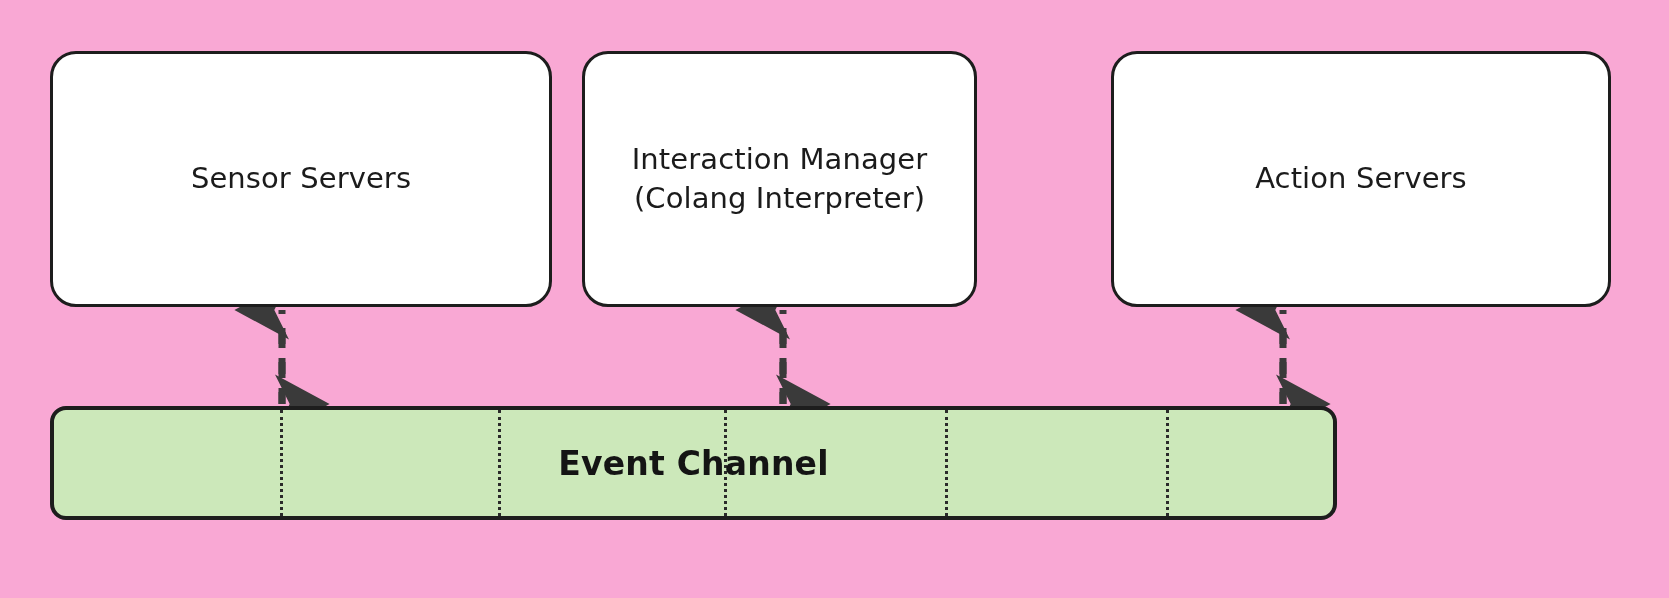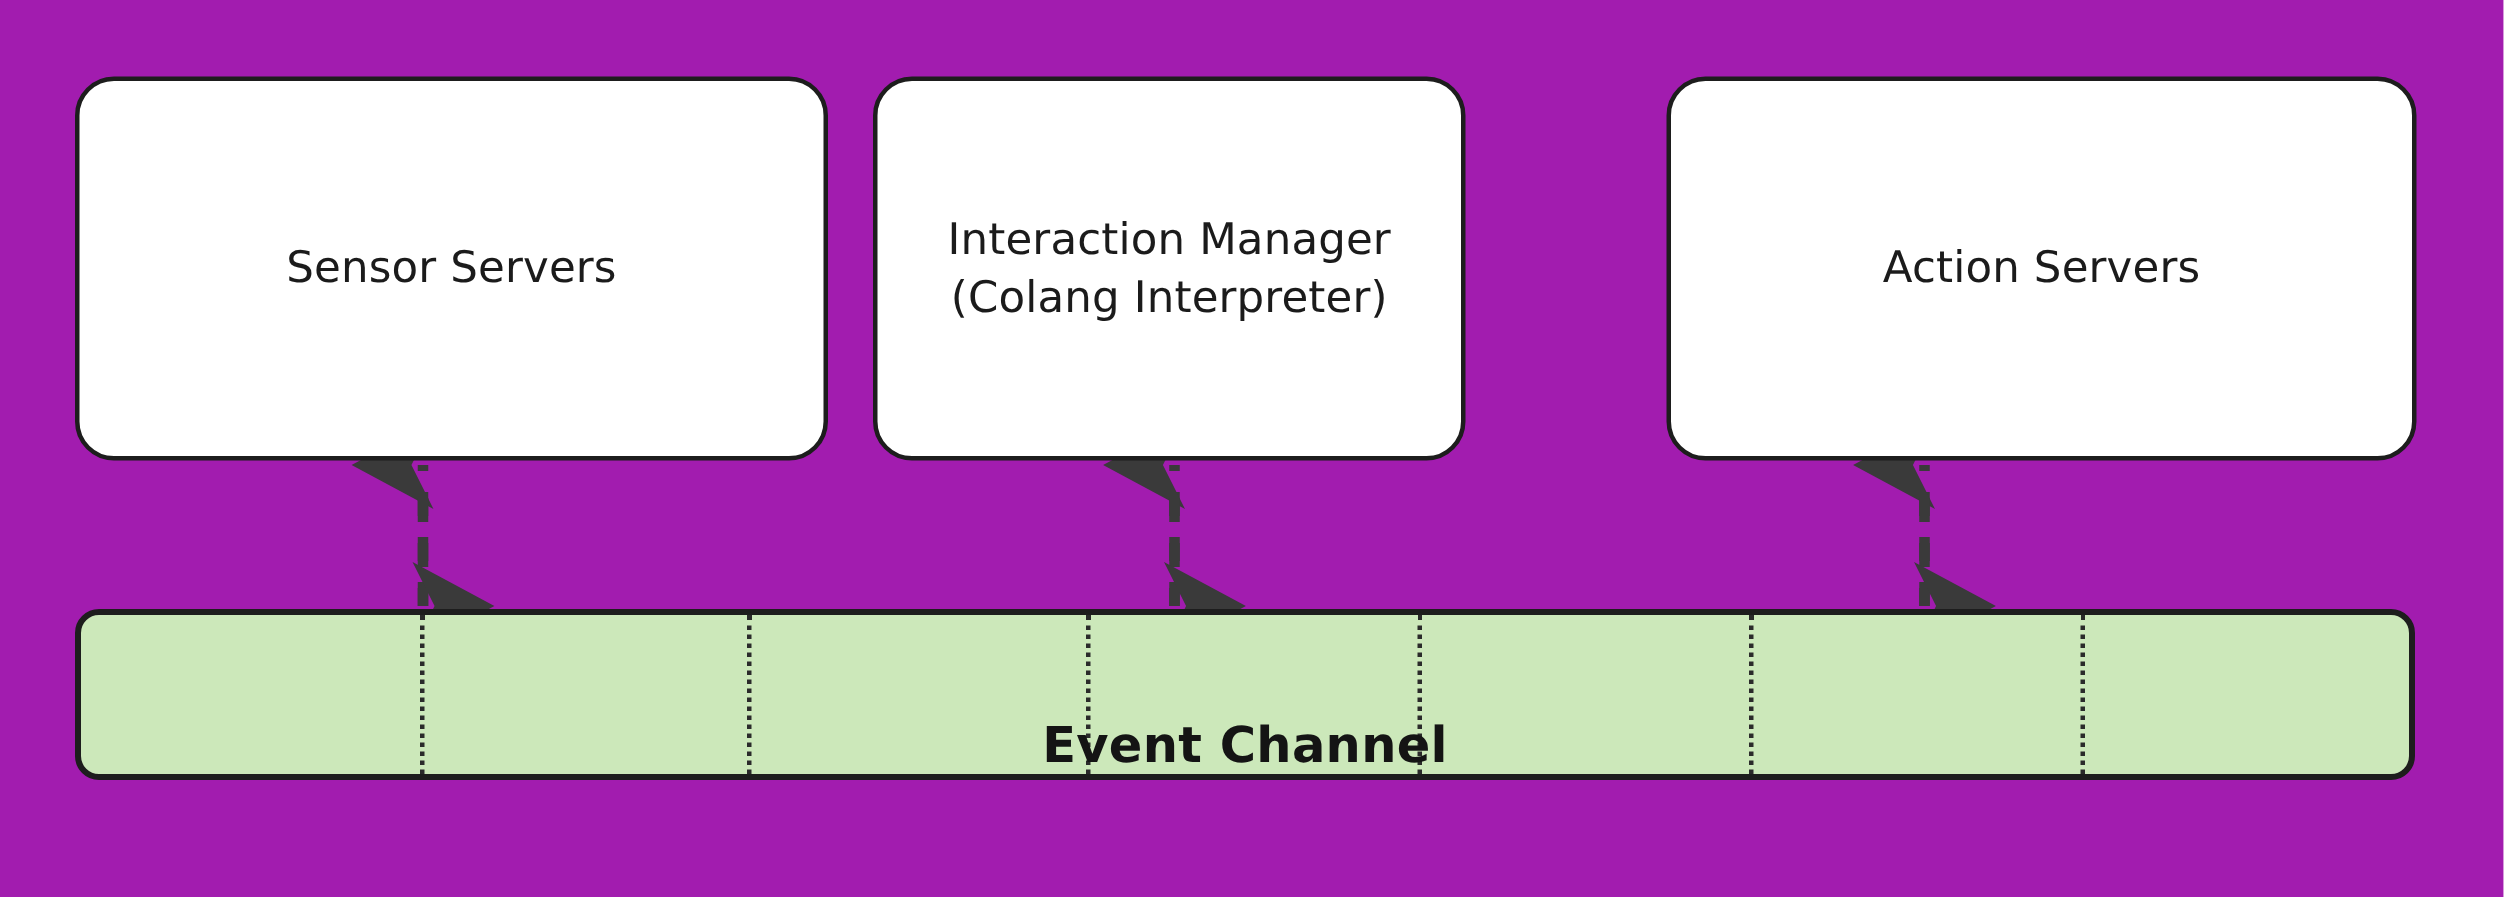--- a/index.html
+++ b/index.html
@@ -8,21 +8,21 @@
     padding: 0;
     background: #ffffff;
   }
   body {
     font-family: "DejaVu Sans", "Liberation Sans", sans-serif;
   }
   #diagram-root {
     position: relative;
     width: 1669px;
     height: 598px;
-    background: #a21caf;
+    background: #f9a8d4;
     overflow: hidden;
   }
   .svg-layer {
     position: absolute;
     top: 0;
     left: 0;
     width: 1669px;
     height: 598px;
   }
   .node-box {
@@ -61,28 +61,28 @@
     left: 1111px;
     top: 51px;
     width: 500px;
     height: 256px;
     text-align: center;
   }
   .channel-bar {
     position: absolute;
     left: 50px;
     top: 406px;
-    width: 1560px;
+    width: 1287px;
     height: 114px;
     box-sizing: border-box;
     background: #cce8ba;
     border: 4px solid #1d1d1d;
     border-radius: 16px;
     display: flex;
-    align-items: flex-end;
+    align-items: center;
     justify-content: center;
     overflow: hidden;
   }
   .channel-label {
     position: relative;
     z-index: 3;
     font-family: "DejaVu Sans", "Liberation Sans", sans-serif;
     font-size: 33px;
     font-weight: bold;
     color: #141414;

